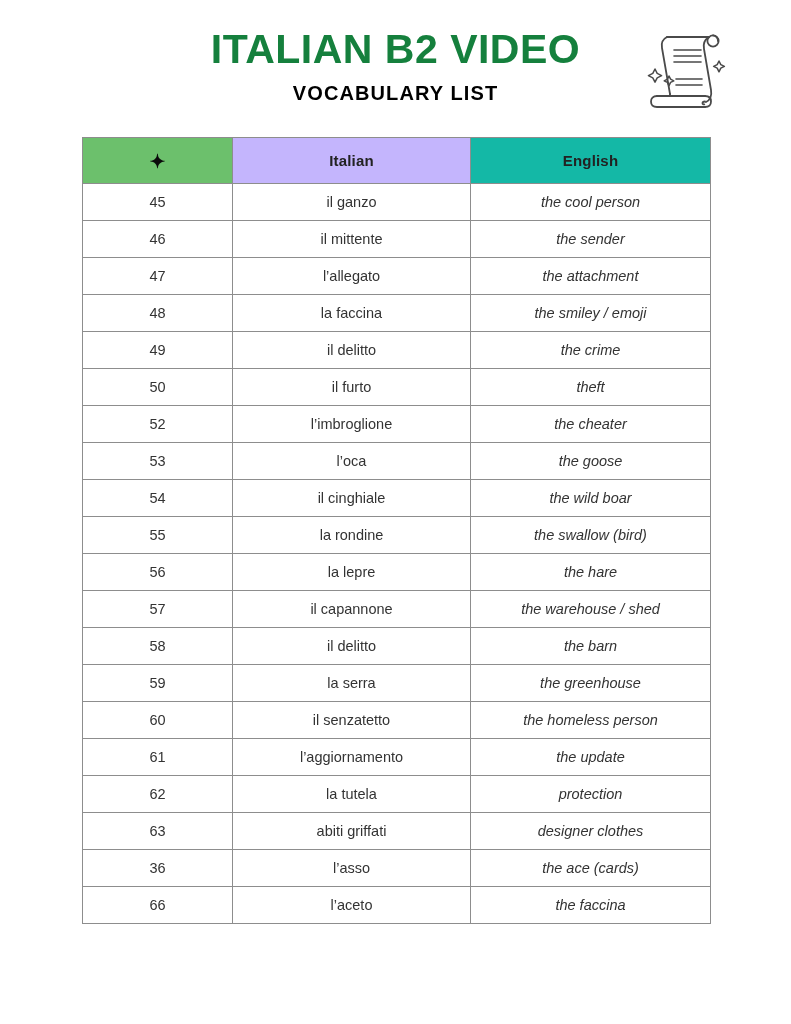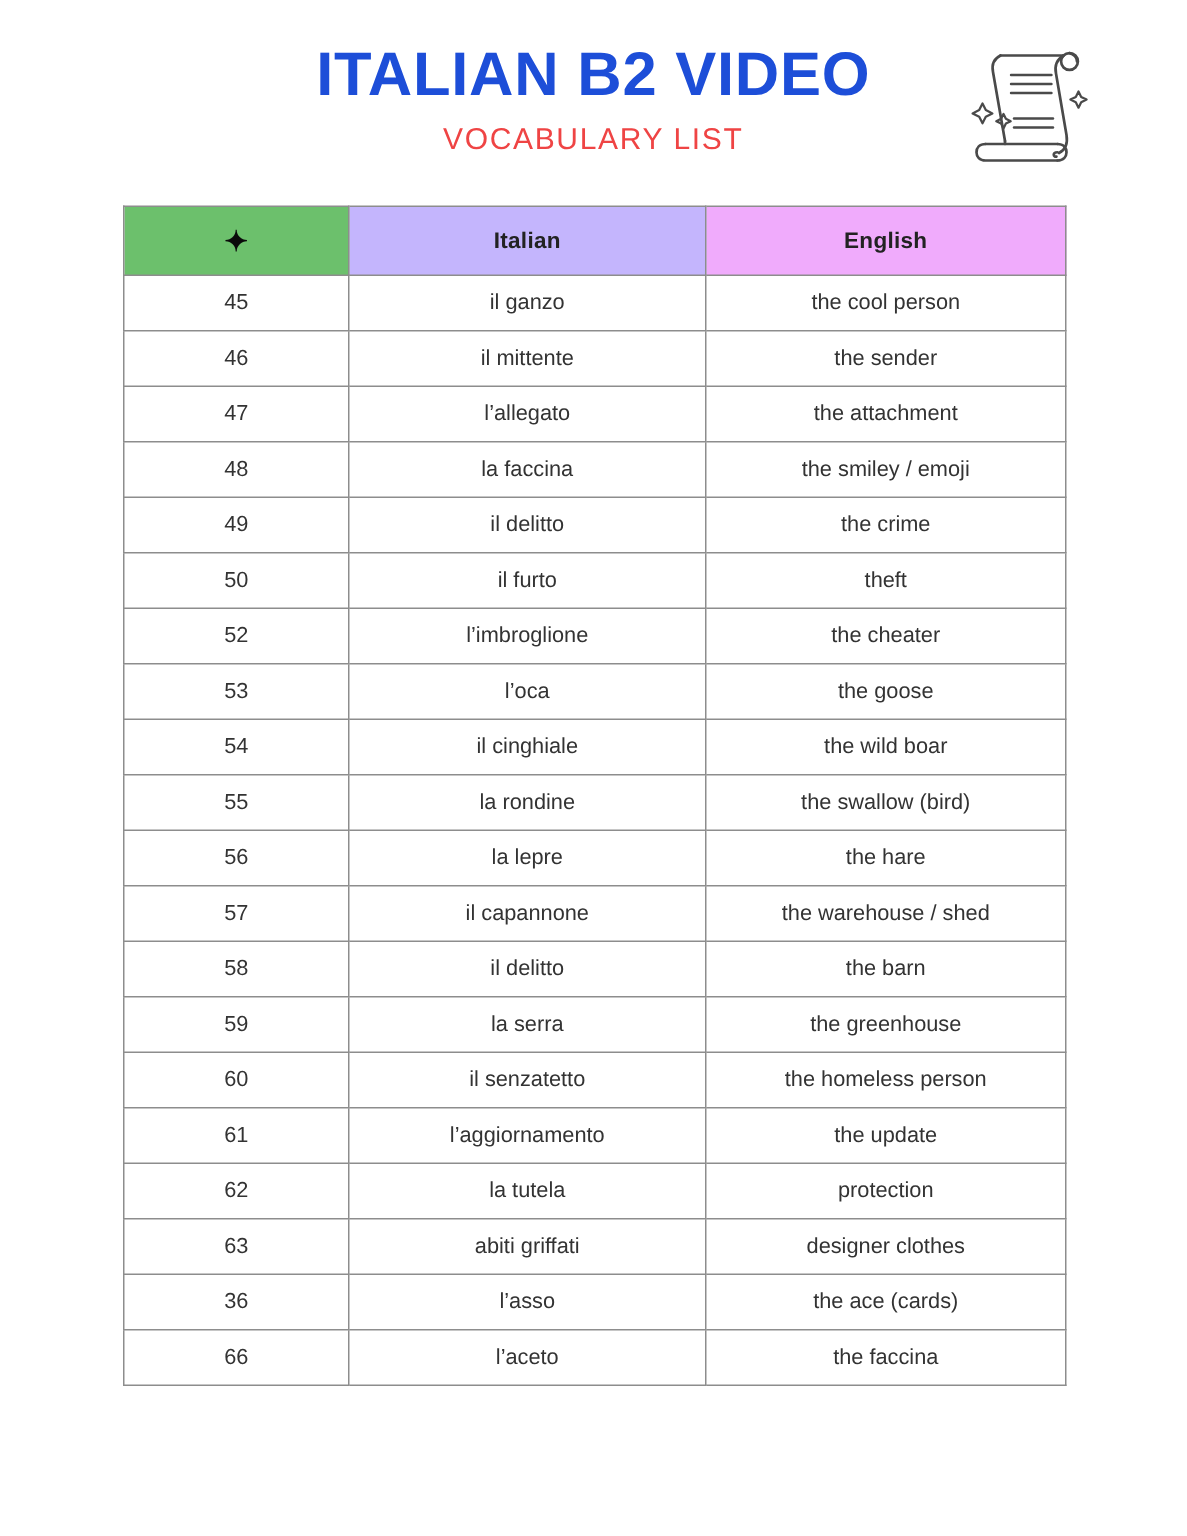--- a/index.html
+++ b/index.html
@@ -34,32 +34,32 @@
   .title-block {
     text-align: center;
     width: 100%;
   }
 
   .page-title {
     font-family: "Liberation Sans", sans-serif;
     font-size: 41px;
     font-weight: bold;
     letter-spacing: 0.5px;
-    color: #1d4ed8;
+    color: #15803d;
     line-height: 1.05;
     margin: 0;
     padding: 0;
   }
 
   .page-subtitle {
     font-family: "Liberation Sans", sans-serif;
     font-size: 20px;
-    font-weight: normal;
+    font-weight: bold;
     letter-spacing: 1.1px;
-    color: #ef4444;
+    color: #000000;
     margin-top: 11px;
   }
 
   .scroll-icon {
     position: absolute;
     top: 22px;
     right: 62px;
     width: 86px;
     height: 92px;
   }
@@ -102,21 +102,21 @@
     background: #6cc06c;
     text-align: left;
     padding-left: 9px;
   }
 
   th.h-italian {
     background: #c4b5fd;
   }
 
   th.h-english {
-    background: #f0abfc;
+    background: #14b8a6;
     color: #20181a;
     margin-left: 12px;
   }
 
   .star-glyph {
     display: inline-block;
     font-size: 19px;
     line-height: 1;
     color: #0a0a0a;
     transform: translateY(1px);
@@ -133,20 +133,21 @@
     font-size: 14px;
     color: #222222;
   }
 
   td.cell-italian {
     font-weight: normal;
     color: #333333;
   }
 
   td.cell-english {
+    font-style: italic;
     color: #333333;
   }
 </style>
 </head>
 <body>
 
 <div class="page">
 
   <div class="header">
     <div class="title-block">

